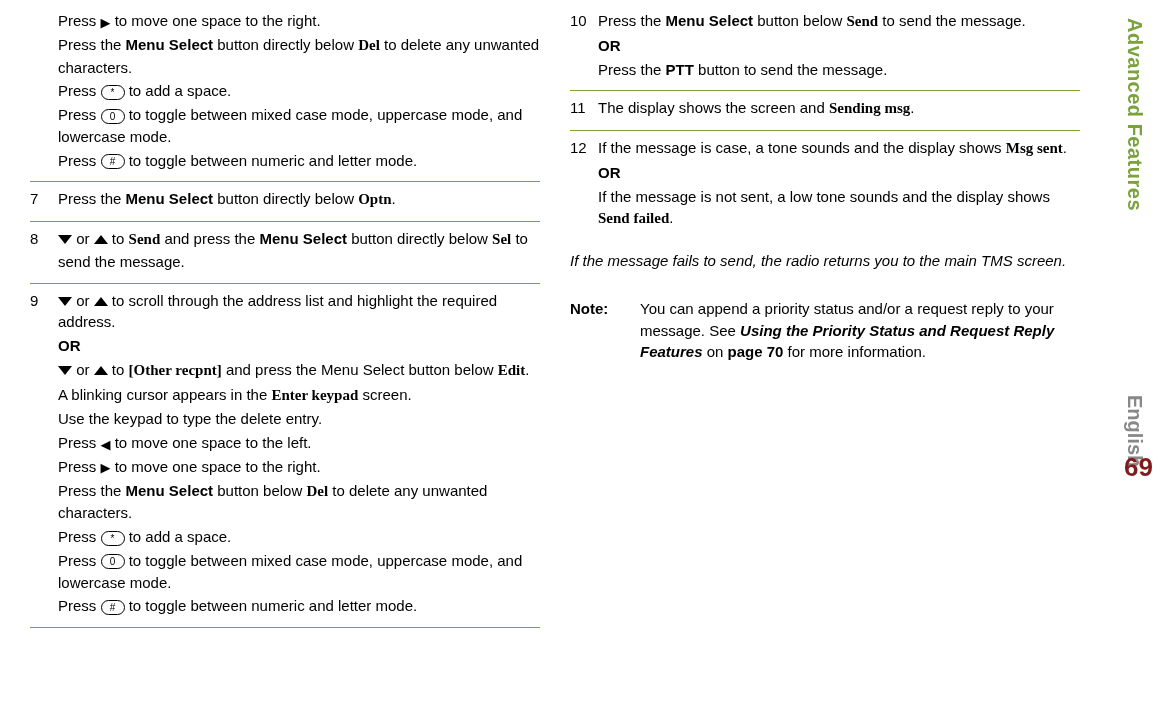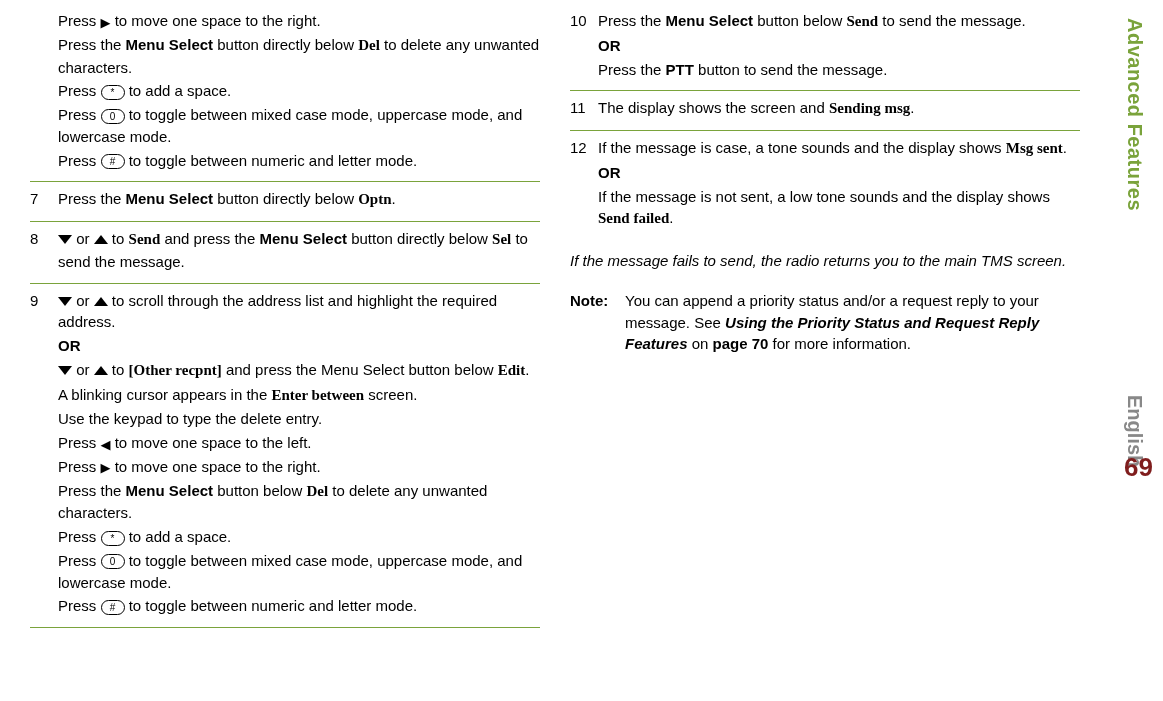--- a/index.html
+++ b/index.html
@@ -10,21 +10,21 @@
   .step { display: flex; margin-bottom: 6px; border-bottom: 1px solid #7aa33b; padding-bottom: 8px; }
   .step.noborder { border-bottom: none; }
   .step-num { width: 28px; flex-shrink: 0; font-weight: normal; }
   .step-body { flex: 1; }
   .step-body p { margin-bottom: 2px; }
   .bold { font-weight: bold; }
   .serif-bold { font-family: "Times New Roman", serif; font-weight: bold; }
   .italic { font-style: italic; }
   .key { display: inline-block; border: 1px solid #000; border-radius: 10px; min-width: 24px; height: 15px; line-height: 13px; font-size: 10px; text-align: center; vertical-align: middle; padding: 0 4px; }
   .arrow { display: inline-block; vertical-align: middle; font-size: 13px; line-height: 1; }
-  .note-block { margin-top: 18px; display: flex; }
+  .note-block { margin-top: 26px; display: flex; gap: 15px; }
   .note-label { font-weight: bold; width: 55px; flex-shrink: 0; }
   .note-body { flex: 1; }
   .sidebar { position: absolute; right: 14px; top: 18px; bottom: 18px; width: 30px; display: flex; flex-direction: column; align-items: center; justify-content: space-between; }
   .sidebar-text { writing-mode: vertical-rl; color: #7aa33b; font-weight: bold; font-size: 20px; letter-spacing: 0.5px; }
   .sidebar-lang { writing-mode: vertical-rl; color: #888; font-weight: bold; font-size: 20px; margin-top: auto; margin-bottom: 6px; }
   .page-num { position: absolute; right: 10px; bottom: 8px; color: #7f1d1d; font-weight: bold; font-size: 26px; }
   .para-after { margin-top: 10px; margin-bottom: 16px; font-style: italic; }
   svg.tri { display:inline-block; vertical-align: middle; }
 </style>
 </head>
@@ -77,21 +77,21 @@
               </svg><span> to scroll through the address list and highlight the required address.</span>
         </p>
         <p class="bold">OR</p>
         <p>
           <svg class="tri" width="14" height="10">
                 <polygon points="0,0 14,0 7,9" fill="#000"></polygon>
               </svg><span> or </span><svg class="tri" width="14" height="10">
                 <polygon points="0,9 14,9 7,0" fill="#000"></polygon>
               </svg><span> to </span><span class="serif-bold">[Other recpnt]</span><span> and press the Menu Select button below </span><span class="serif-bold">Edit</span><span>.</span>
         </p>
-        <p><span>A blinking cursor appears in the </span><span class="serif-bold">Enter between</span><span> screen.</span></p>
+        <p><span>A blinking cursor appears in the </span><span class="serif-bold">Enter keypad</span><span> screen.</span></p>
         <p>Use the keypad to type the delete entry.</p>
         <p><span>Press </span><span class="arrow">◀</span><span> to move one space to the left.</span></p>
         <p><span>Press </span><span class="arrow">▶</span><span> to move one space to the right.</span></p>
         <p><span>Press the </span><span class="bold">Menu Select</span><span> button below </span><span class="serif-bold">Del</span><span> to delete any unwanted characters.</span></p>
         <p><span>Press </span><span class="key">*</span><span> to add a space.</span></p>
         <p><span>Press </span><span class="key">0</span><span> to toggle between mixed case mode, uppercase mode, and lowercase mode.</span></p>
         <p><span>Press </span><span class="key">#</span><span> to toggle between numeric and letter mode.</span></p>
       </div>
     </div>
 

